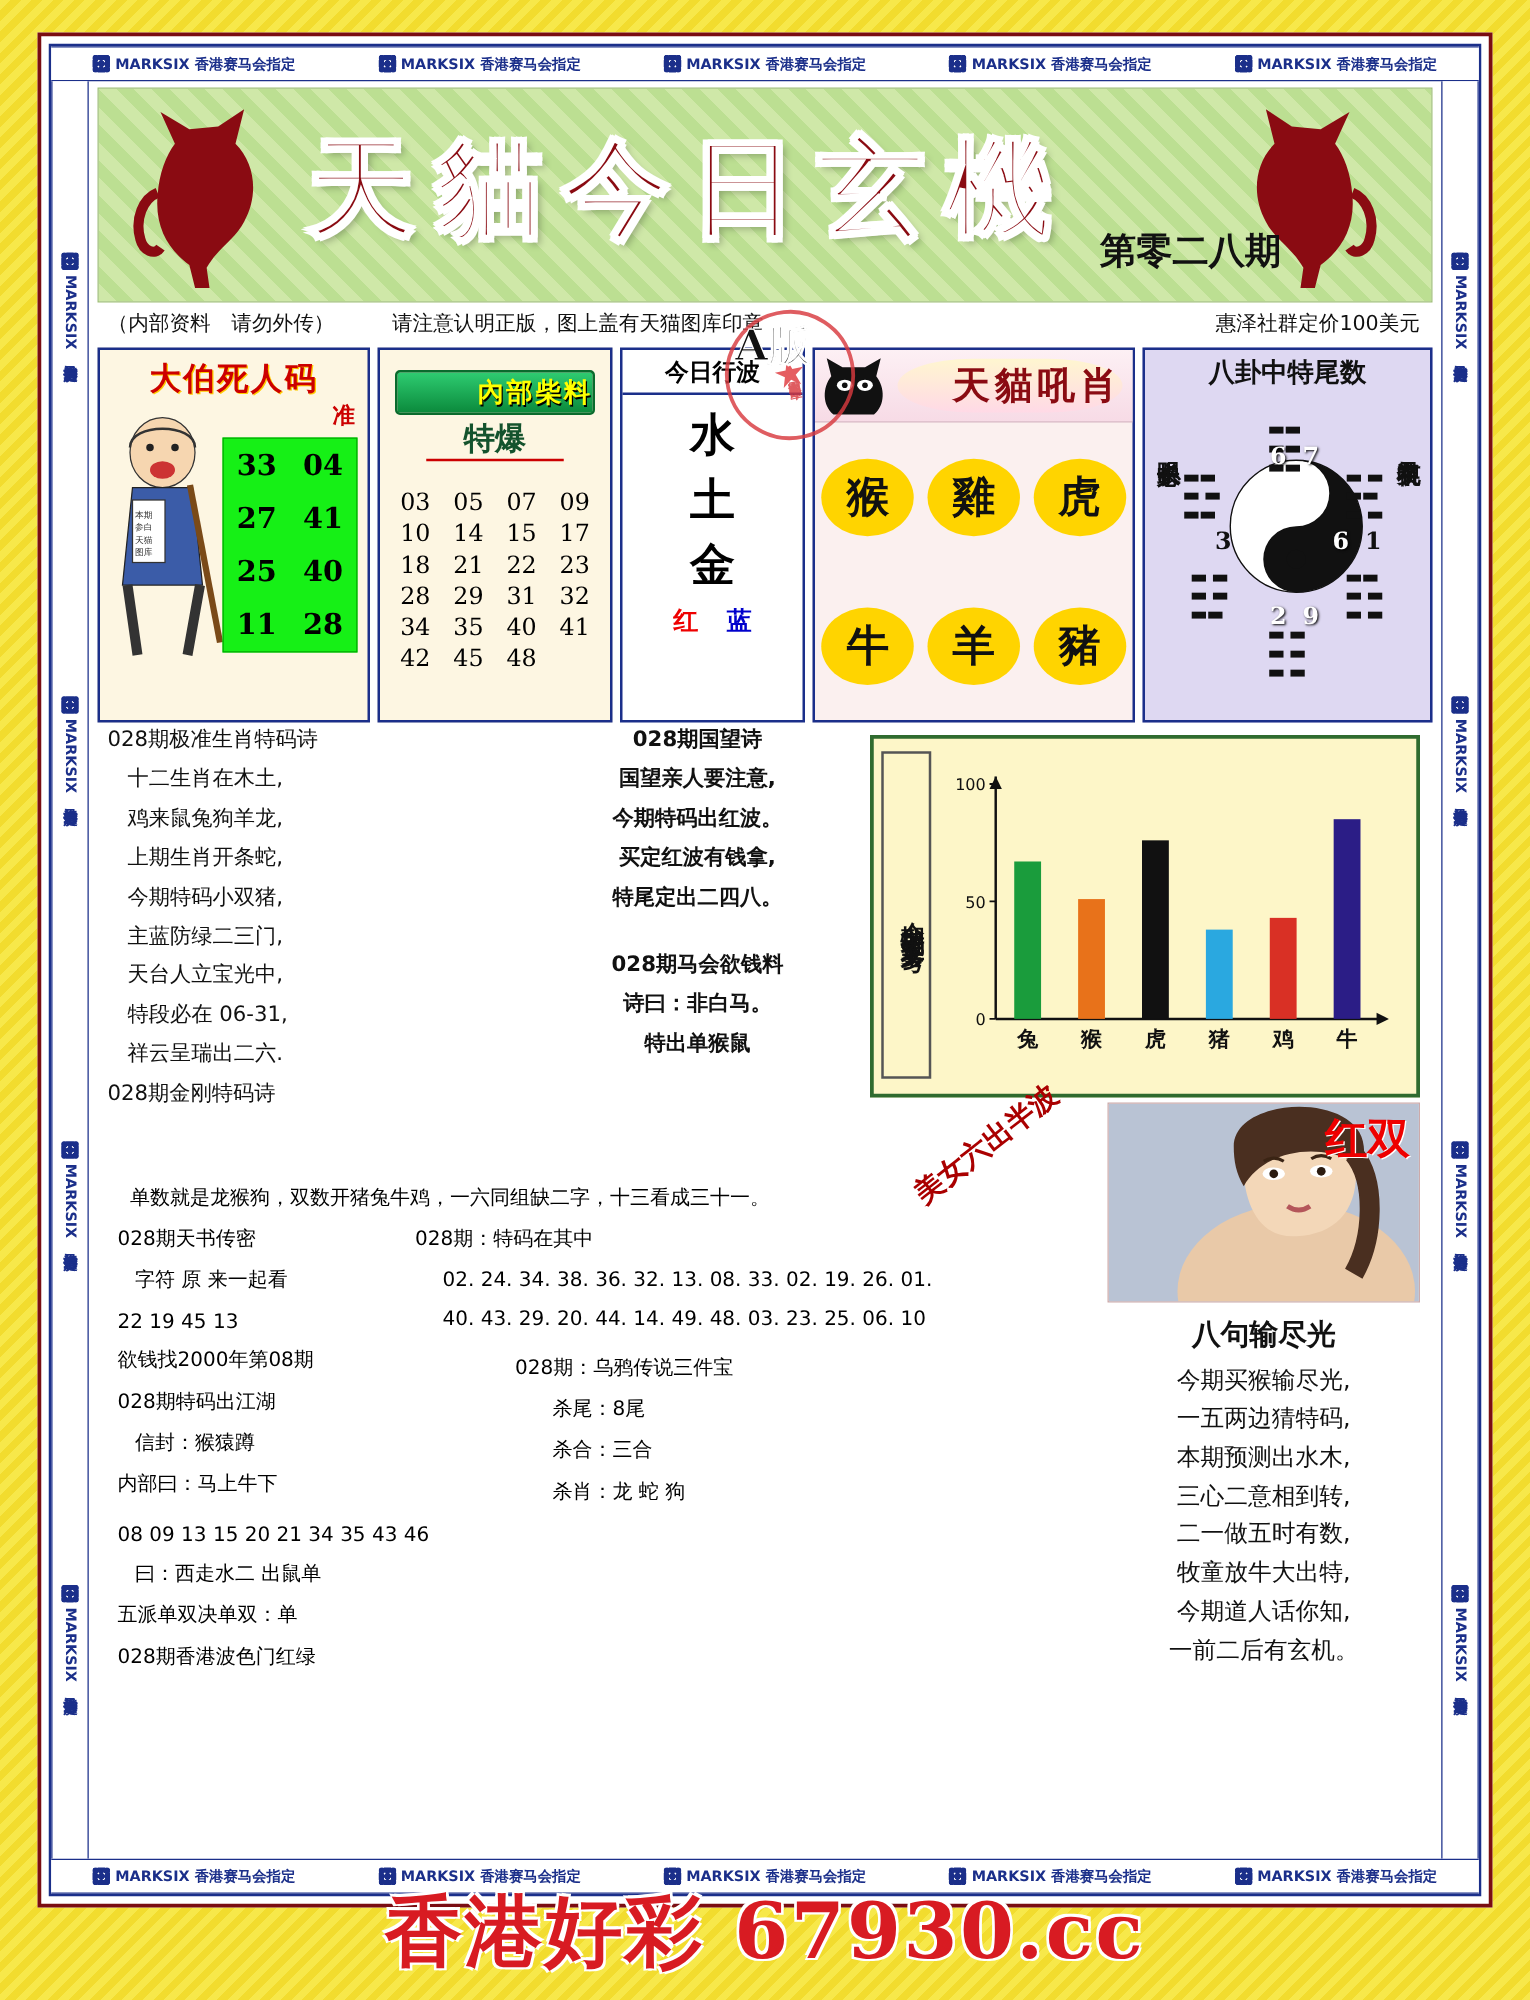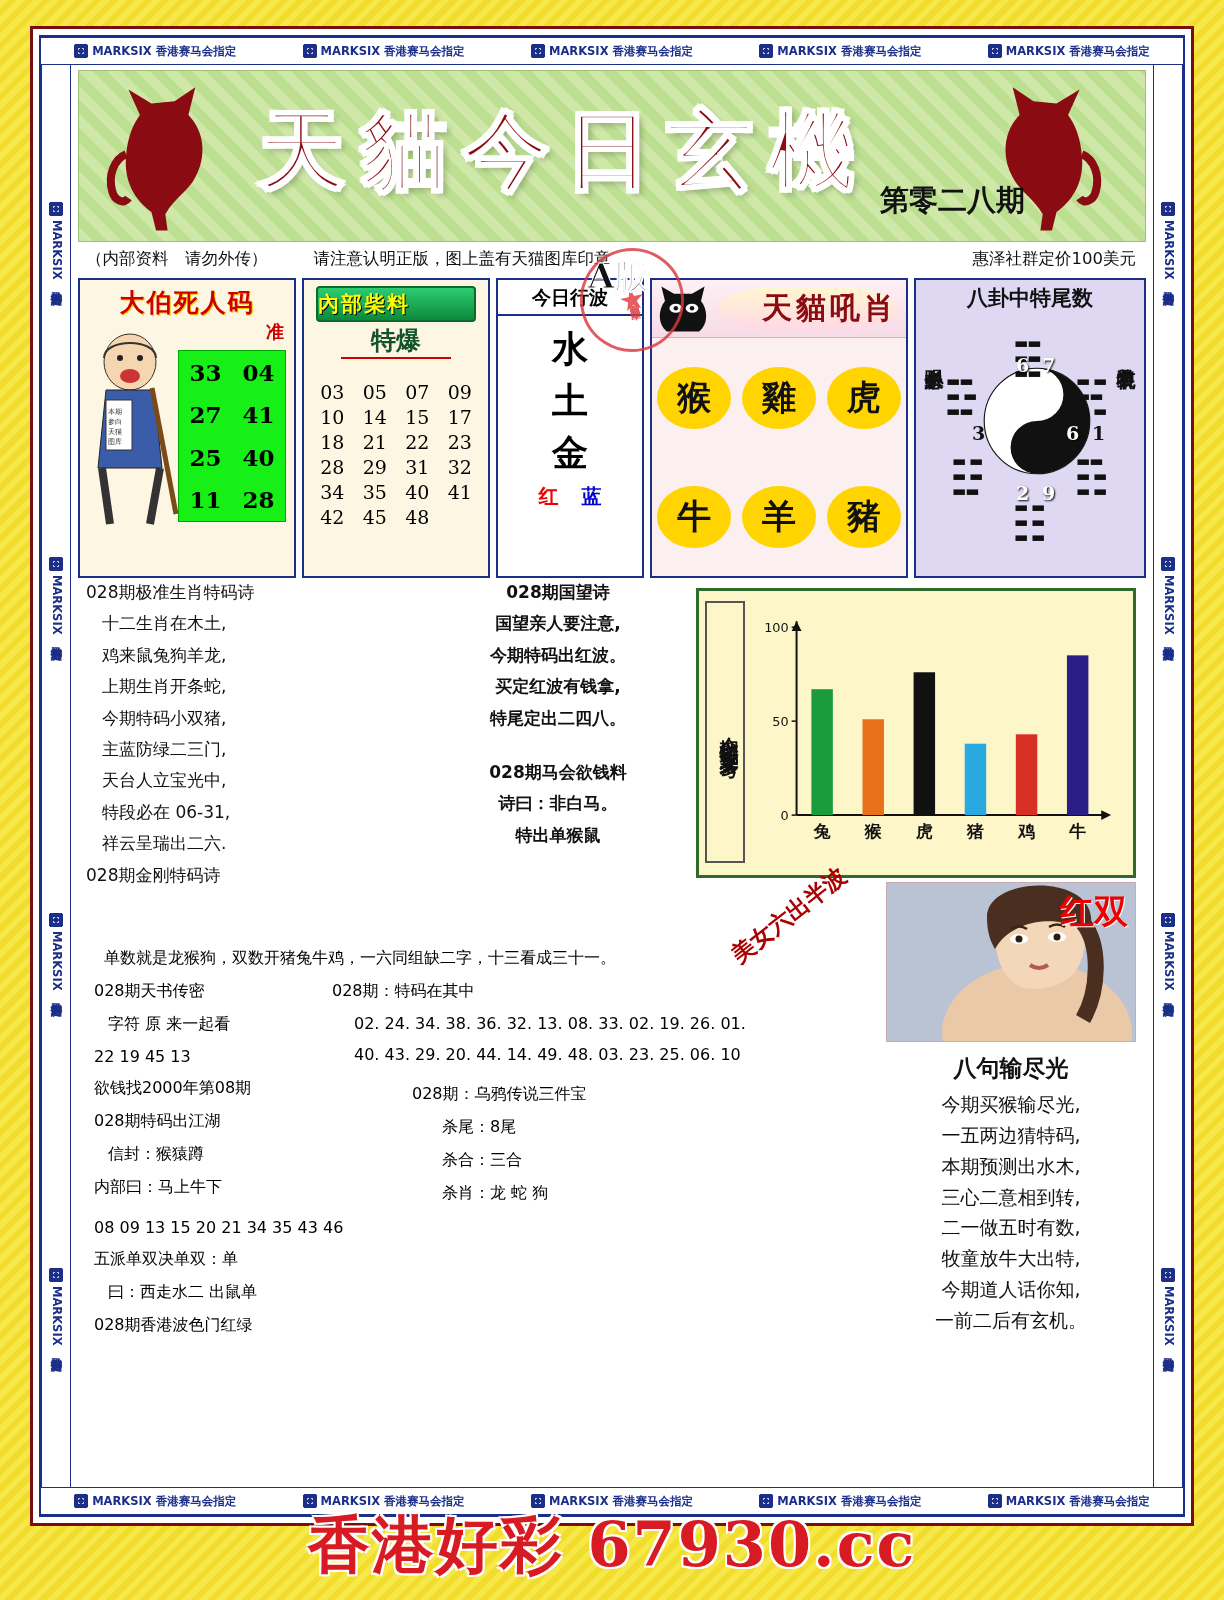--- a/index.html
+++ b/index.html
@@ -80,21 +80,21 @@
     border:1px solid #9fbf78;
     overflow:hidden;
   }
   .cat {
     position:absolute; top:14px; width:120px; height:150px;
   }
   .cat.left { left:24px; }
   .cat.right { right:40px; }
   .cat svg { width:100%; height:100%; }
   .title-zh {
-    position:absolute; left:180px; top:22px;
+    position:absolute; left:167px; top:22px;
     font-family:"DejaVu Serif","Liberation Serif",serif;
     font-weight:bold; font-size:86px; letter-spacing:16px;
     color:#8a0b12;
     text-shadow:
       2px 2px 0 #fff, -2px -2px 0 #fff, 2px -2px 0 #fff, -2px 2px 0 #fff,
       4px 4px 6px rgba(0,0,0,.25);
     -webkit-text-stroke:2px #fff;
   }
   .issue {
     position:absolute; right:120px; top:110px;
@@ -145,21 +145,21 @@
   }
   .lucky-zhun { position:absolute; right:10px; top:40px; font-size:18px; color:#c00; font-weight:bold;}
   .oldman { position:absolute; left:6px; top:48px; width:96px; height:200px;}
   .green-box {
     position:absolute; right:8px; top:70px; width:108px; height:172px;
     background:#16f016; border:1px solid #0a0;
     display:grid; grid-template-columns:1fr 1fr; align-content:space-around;
     font-family:"DejaVu Serif",serif; font-weight:bold; font-size:23px; text-align:center;
   }
   .inner-head {
-    margin:6px auto 0; width:160px; text-align:left;
+    margin:16px auto 0; width:160px; text-align:right;
     background:linear-gradient(#2ecc71,#0b8a3c);
     border:2px solid #0a6b2d; border-radius:4px;
     color:#ff0; font-weight:bold; font-size:21px; padding:2px 0;
     font-family:"DejaVu Serif",serif; letter-spacing:2px;
     text-shadow:1px 1px 0 #000;
   }
   .inner-sub {
     text-align:center; font-family:"DejaVu Serif",serif; font-weight:bold;
     font-size:25px; color:#14532d; margin-top:2px;
     border-bottom:2px solid #c00; width:110px; margin-left:auto;margin-right:auto;
@@ -628,22 +628,22 @@
               <p style="margin:0 0 12px 0;">028期：特码在其中</p>
               <p class="nowrap" style="margin:0 0 12px 22px;">02. 24. 34. 38. 36. 32. 13. 08. 33. 02. 19. 26. 01.</p>
               <p class="nowrap" style="margin:0 0 20px 22px;">40. 43. 29. 20. 44. 14. 49. 48. 03. 23. 25. 06. 10</p>
               <p style="margin:0 0 12px 80px;">028期：乌鸦传说三件宝</p>
               <p style="margin:0 0 12px 110px;">杀尾：8尾</p>
               <p style="margin:0 0 12px 110px;">杀合：三合</p>
               <p style="margin:0 0 12px 110px;">杀肖：龙 蛇 狗</p>
             </div>
           </div>
           <p style="margin:2px 0 12px 0;">08  09  13  15  20  21  34  35  43  46</p>
+          <p style="margin:0 0 12px 14px;">曰：西走水二  出鼠单</p>
           <p style="margin:0 0 12px 0;">五派单双决单双：单</p>
-          <p style="margin:0 0 12px 14px;">曰：西走水二  出鼠单</p>
           <p style="margin:0 0 0 0;">028期香港波色门红绿</p>
         </div>
 
       </div>
     </div>
   </div>
 </div>
 
 <div class="watermark">香港好彩 67930.cc</div>
 

